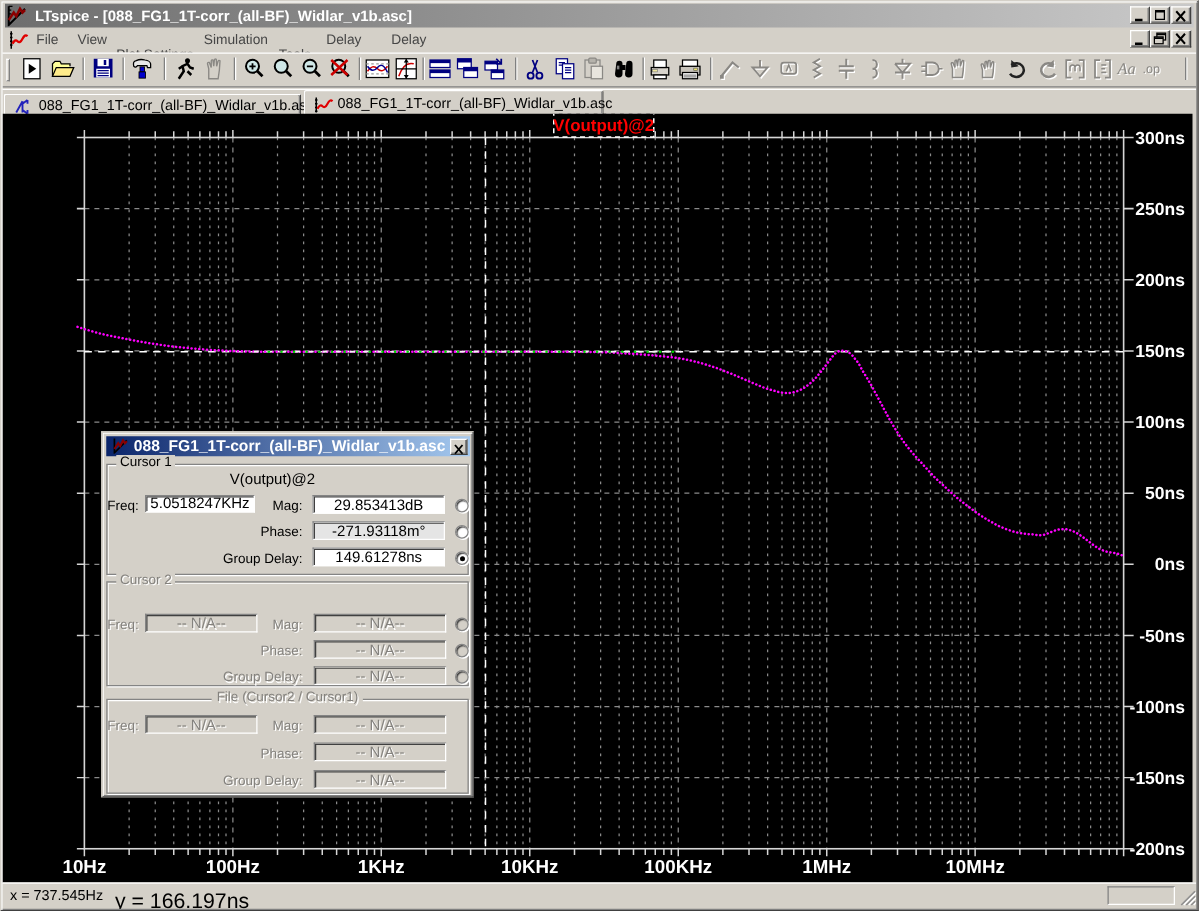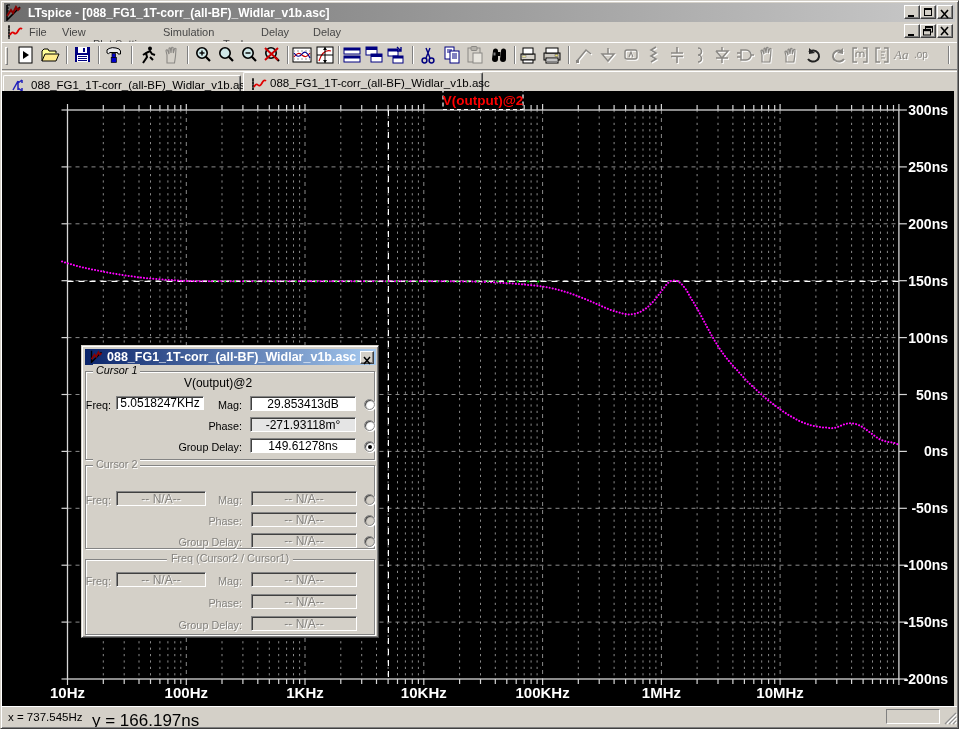--- a/index.html
+++ b/index.html
@@ -638,28 +638,28 @@
   <div class="abs" style="left:3px;top:3px;width:291px;height:16px;background:linear-gradient(to right,#0a246a,#a6caf0);">
     <svg width="13" height="13" viewBox="0 0 17 17" style="position:absolute;left:5px;top:1px">
 <path d="M2 1 L2 16 L15 3" stroke="#000" stroke-width="1.8" fill="none"></path>
 <path d="M2 12 L6 6 L8 9 L11 3 L13 6 L15 4" stroke="#8b0000" stroke-width="2.2" fill="none"></path>
 </svg>
     <div class="abs" style="left:22px;top:1px;font-size:12.5px;font-weight:bold;color:#fff;white-space:nowrap">088_FG1_1T-corr_(all-BF)_Widlar_v1b.asc</div>
     <div class="abs" style="left:275px;top:1.5px;width:14px;height:13px;background:#d4d0c8;border:1px solid;border-color:#fff #404040 #404040 #fff;box-shadow:inset -1px -1px 0 #808080;"><svg width="12" height="11" viewBox="0 0 12 11">
           <path d="M3 2 L9 9 M9 2 L3 9" stroke="#000" stroke-width="1.5"></path>
         </svg></div>
   </div>
-  <div style="position:absolute;left:3px;top:25px;width:290px;height:89px;border:1px solid #848484;box-shadow:inset 1px 1px 0 #fff, 1px 1px 0 #fff;font-style:italic;">
+  <div style="position:absolute;left:3px;top:25px;width:290px;height:89px;border:1px solid #848484;box-shadow:inset 1px 1px 0 #fff, 1px 1px 0 #fff;">
       <div style="position:absolute;left:7px;top:-8px;background:#d4d0c8;padding:0 3px;font-size:10.8px;color:#000;white-space:nowrap">Cursor 1</div>
     </div>
 <div style="position:absolute;left:3px;top:119px;width:290px;height:84px;border:1px solid #848484;box-shadow:inset 1px 1px 0 #fff, 1px 1px 0 #fff;">
       <div style="position:absolute;left:7px;top:-8px;background:#d4d0c8;padding:0 3px;font-size:10.8px;color:#84827e;text-shadow:1px 1px 0 #fff;white-space:nowrap">Cursor 2</div>
     </div>
 <div style="position:absolute;left:3px;top:213px;width:290px;height:76px;border:1px solid #848484;box-shadow:inset 1px 1px 0 #fff, 1px 1px 0 #fff;">
-      <div style="position:absolute;left:50%;transform:translateX(-50%);top:-8px;background:#d4d0c8;padding:0 4px;font-size:10.8px;color:#84827e;text-shadow:1px 1px 0 #fff;white-space:nowrap">Freq (Cursor2 / Cursor1)</div>
+      <div style="position:absolute;left:50%;transform:translateX(-50%);top:-8px;background:#d4d0c8;padding:0 4px;font-size:10.8px;color:#84827e;text-shadow:1px 1px 0 #fff;white-space:nowrap">File (Cursor2 / Cursor1)</div>
     </div>
 <div style="position:absolute;left:96px;top:30px;width:80px;text-align:center;font-size:12px;color:#000;white-space:nowrap">V(output)@2</div>
 <div style="position:absolute;right:267px;top:53px;font-size:10.8px;color:#000;white-space:nowrap">Freq:</div>
 <div style="position:absolute;left:34px;top:50px;width:88px;height:14px;background:#fff;border:1px solid;border-color:#848484 #fff #fff #848484;box-shadow:inset 1px 1px 0 #404040;">
       <div style="position:absolute;left:0;right:0;top:50%;transform:translateY(-52%);text-align:center;font-size:12px;color:#000;">5.0518247KHz</div>
     </div>
 <div style="position:absolute;right:136px;top:53px;font-size:10.8px;color:#000;white-space:nowrap">Mag:</div>
 <div style="position:absolute;left:168px;top:50px;width:106px;height:15px;background:#fff;border:1px solid;border-color:#848484 #fff #fff #848484;box-shadow:inset 1px 1px 0 #404040;">
       <div style="position:absolute;left:0;right:0;top:50%;transform:translateY(-52%);text-align:center;font-size:12px;color:#000;">29.853413dB</div>
     </div>

